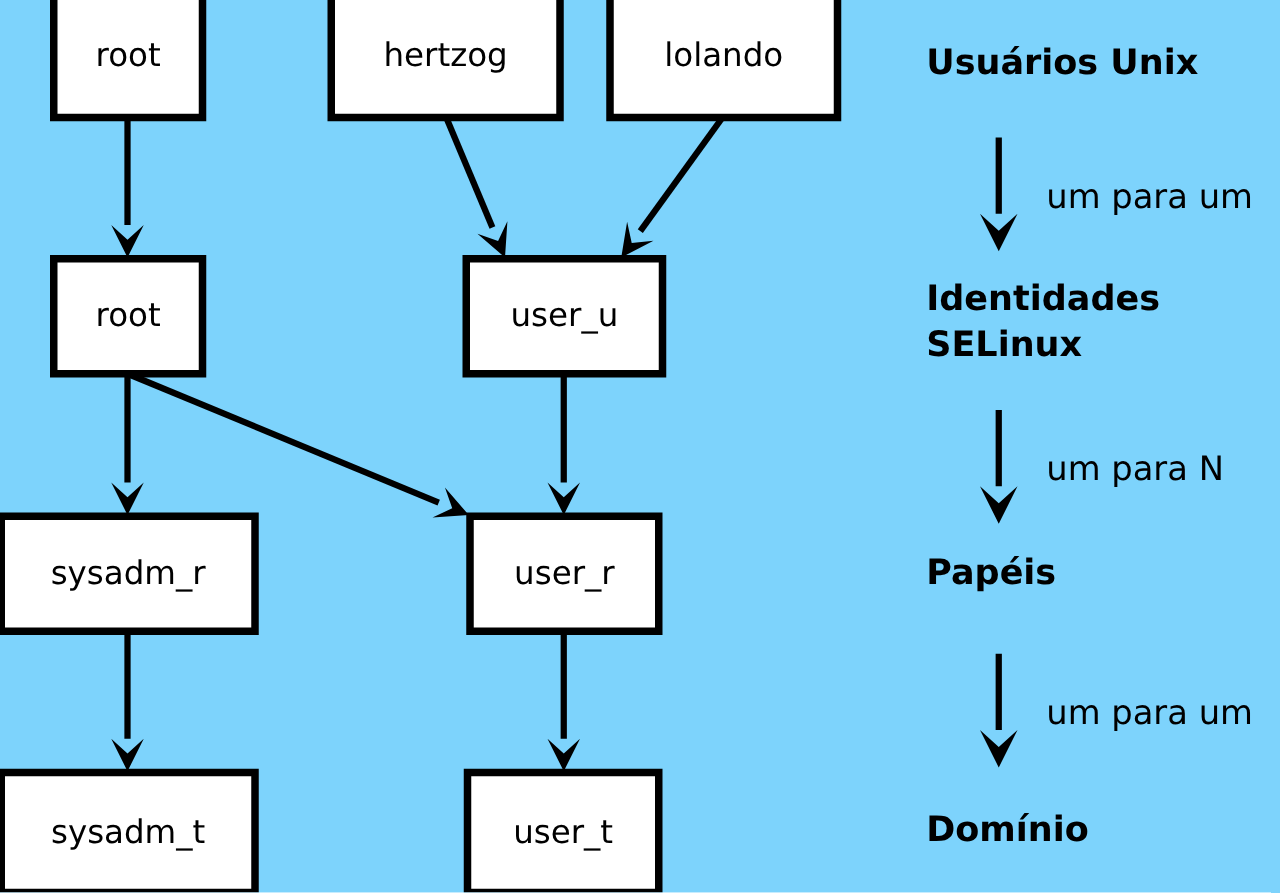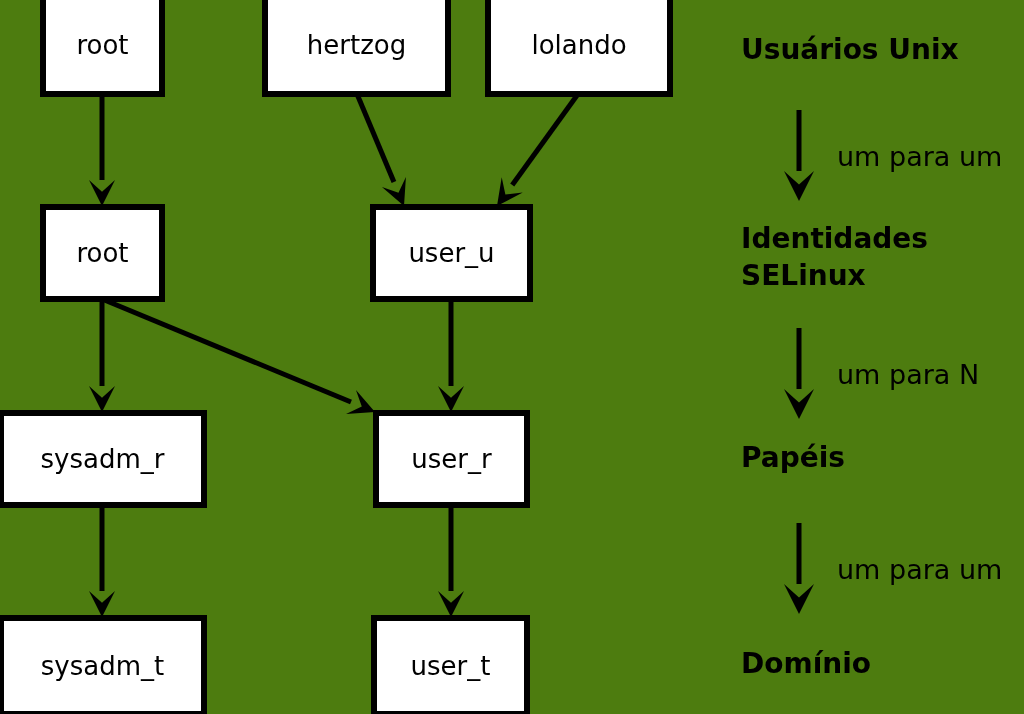--- a/index.html
+++ b/index.html
@@ -10,21 +10,21 @@
   body {
     width: 1024px;
     height: 714px;
     font-family: "DejaVu Sans", sans-serif;
     overflow: hidden;
   }
   #diagram-root {
     position: relative;
     width: 1024px;
     height: 714px;
-    background: #4d7c0f;
+    background: #7dd3fc;
   }
   svg#diagram-svg {
     position: absolute;
     top: 0;
     left: 0;
     width: 1024px;
     height: 714px;
     display: block;
   }
   .node-box {

